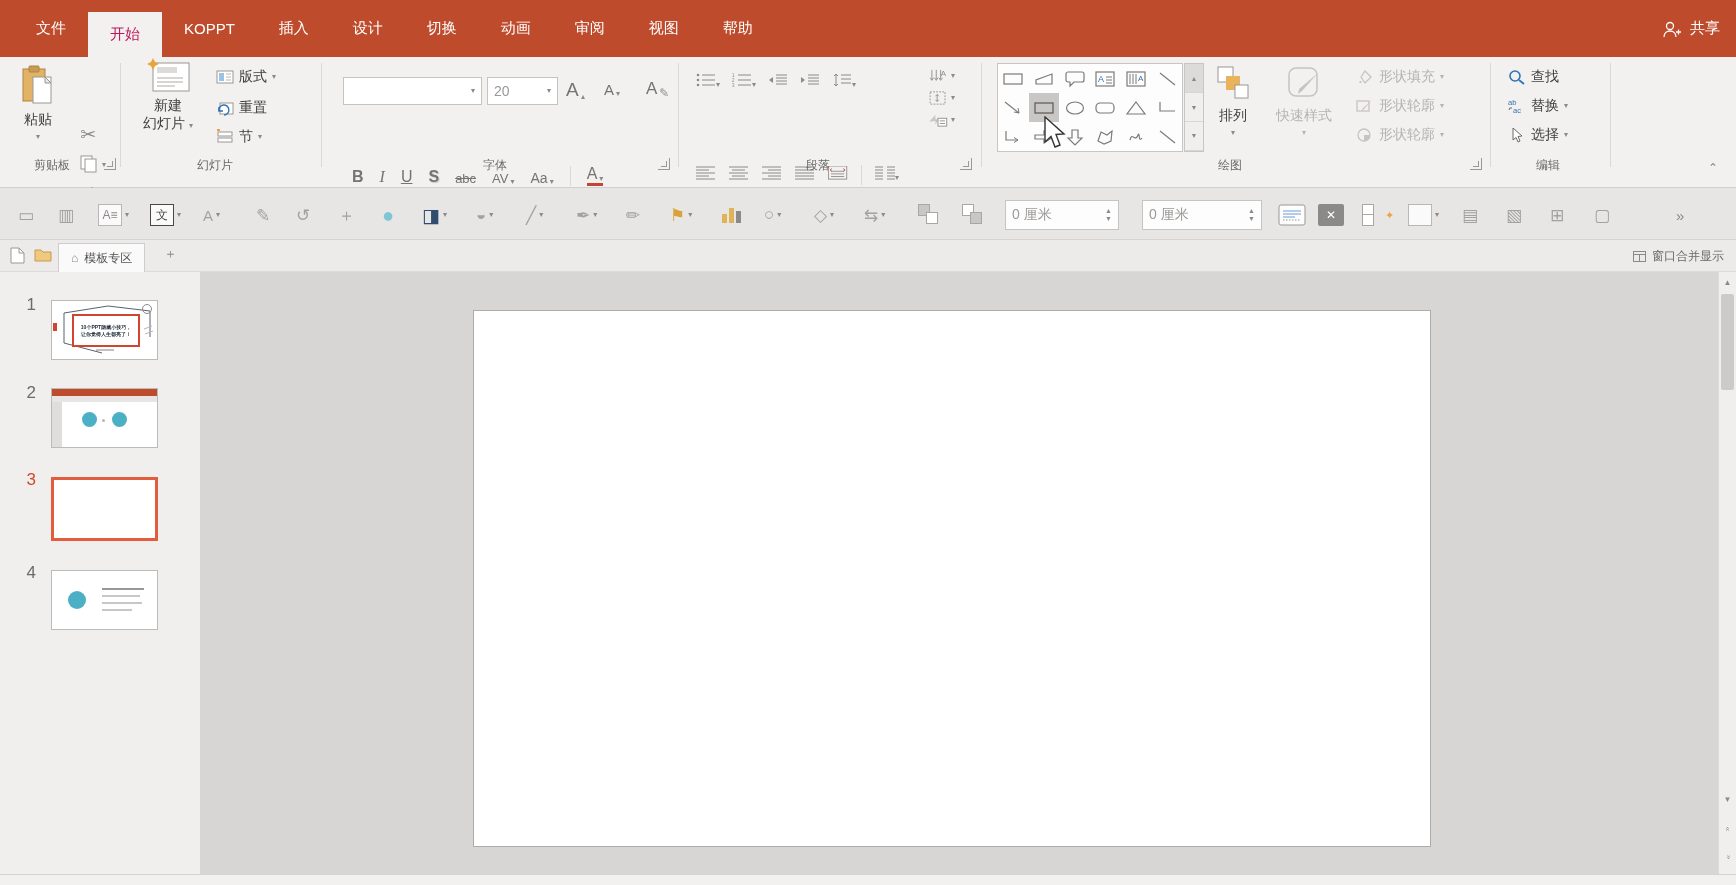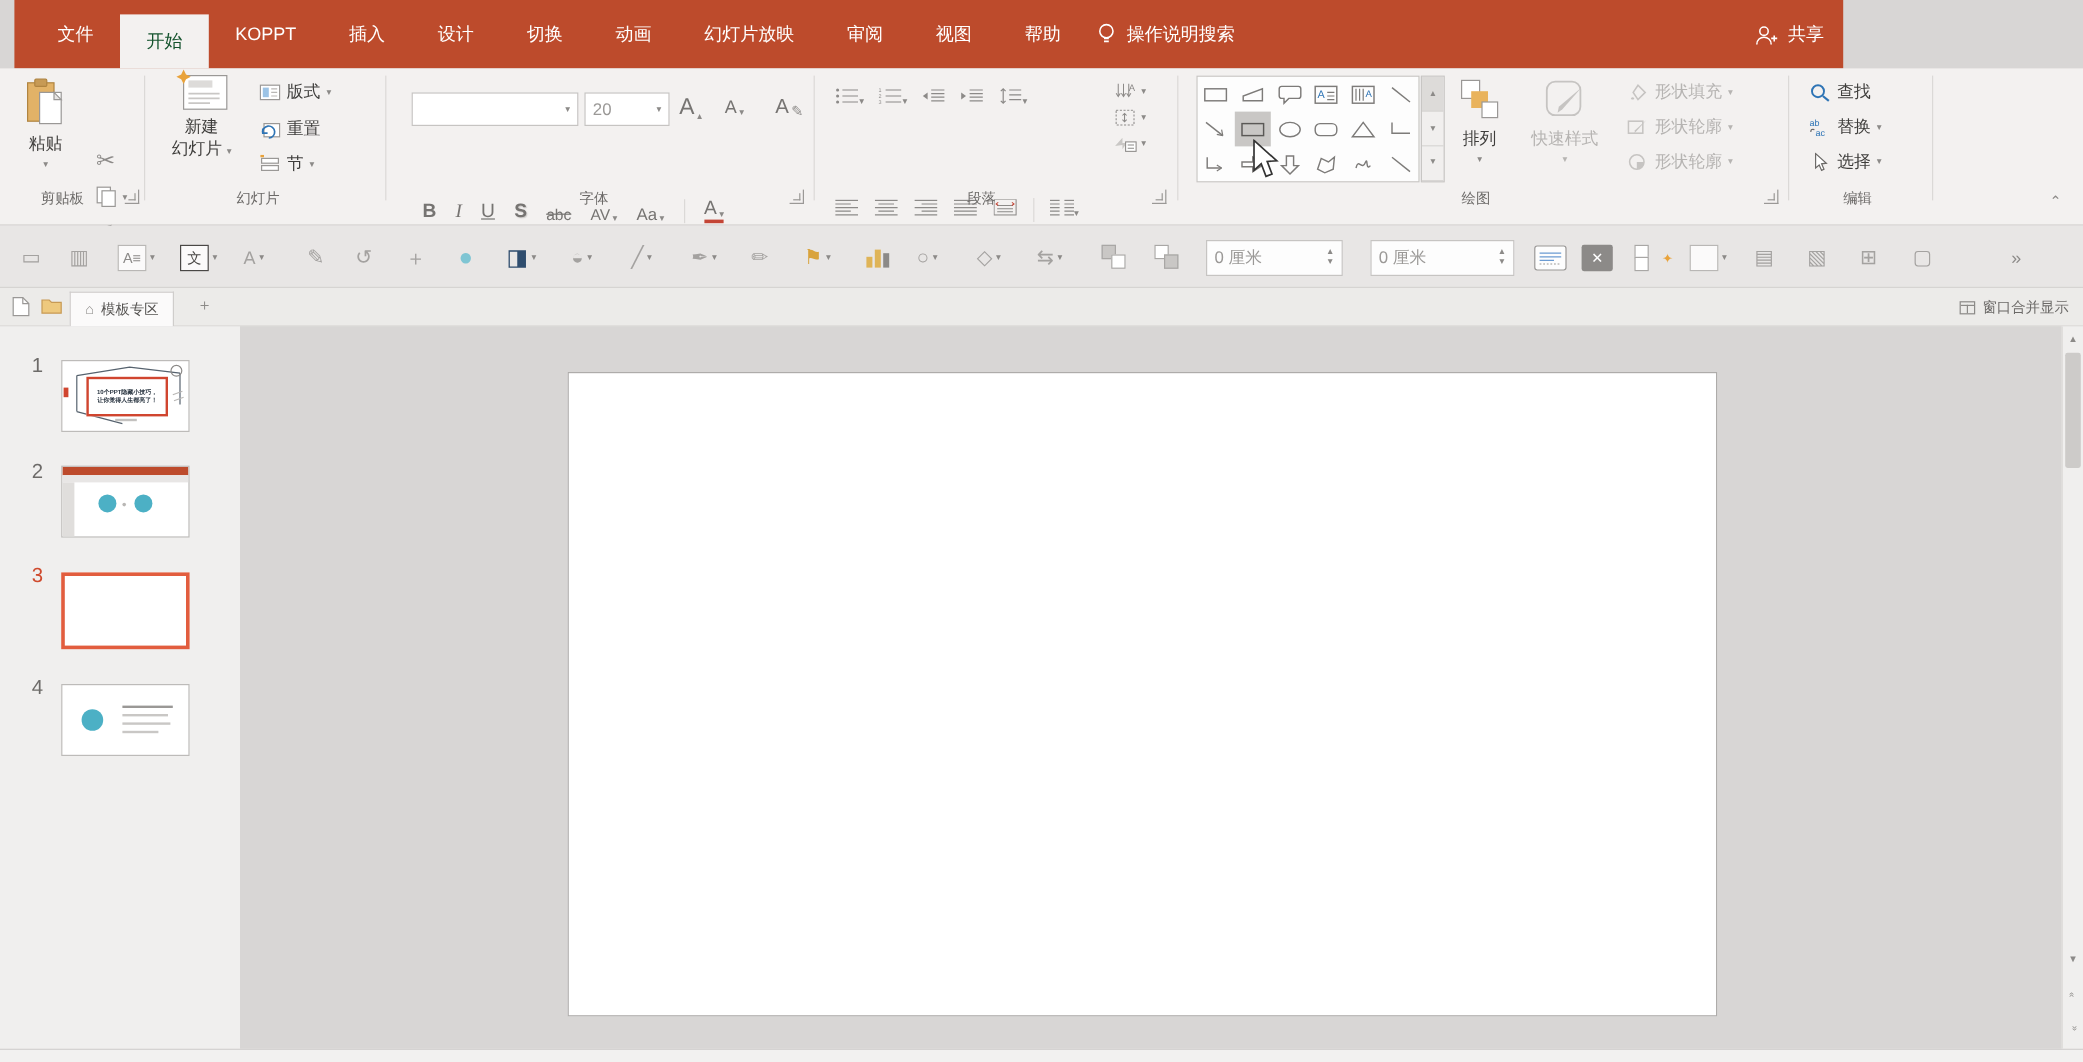--- a/index.html
+++ b/index.html
@@ -1,24 +1,24 @@
 <!DOCTYPE html>
 <html><head>
 <meta charset="utf-8">
 <style>
   * { margin:0; padding:0; box-sizing:border-box; }
   html,body { width:1736px; height:885px; overflow:hidden;
     font-family:"Liberation Sans","DejaVu Sans",sans-serif; background:#d8d6d5; }
   .abs { position:absolute; }
 
   
-  #titlebar { position:absolute; left:12px; top:0; width:1524px; height:57px; background:#bd4b2c; }
+  #titlebar { position:absolute; left:0; top:0; width:1736px; height:57px; background:#bd4b2c; }
   #menutabs { display:flex; height:57px; padding-left:14px; }
   .mtab { padding:0 22px; display:flex; align-items:center; color:#fff; font-size:15px; cursor:default; white-space:nowrap; }
-  .mtab.active { background:#f3f1f0; color:#14532d; margin-top:12px; height:45px; }
+  .mtab.active { background:#f3f1f0; color:#be185d; margin-top:12px; height:45px; }
   .tellme { display:flex; align-items:center; gap:9px; color:#fff; font-size:15px; margin-left:8px; }
   #share { position:absolute; right:16px; top:0; height:57px; display:flex; align-items:center; gap:8px; color:#fff; font-size:15px; }
 
   
   #ribbon { position:absolute; left:0; top:57px; width:1736px; height:131px; background:#f3f1f0; border-bottom:1px solid #d2d0ce; }
   .vdiv { position:absolute; top:6px; height:104px; width:1px; background:#dbd9d7; }
   .glabel { position:absolute; top:100px; font-size:12px; color:#6c6a68; width:120px; text-align:center; }
   .launcher { position:absolute; top:101px; width:12px; height:12px; border-right:1px solid #9a9896; border-bottom:1px solid #9a9896; }
   .launcher:before { content:""; position:absolute; right:2px; bottom:2px; width:5px; height:5px; border-right:1px solid #9a9896; border-bottom:1px solid #9a9896; }
   .bigbtn { position:absolute; display:flex; flex-direction:column; align-items:center; color:#3f3e3c; font-size:14px; }
@@ -104,31 +104,23 @@
 
 <div id="titlebar">
   <div id="menutabs">
     <div class="mtab">文件</div>
     <div class="mtab active">开始</div>
     <div class="mtab">KOPPT</div>
     <div class="mtab">插入</div>
     <div class="mtab">设计</div>
     <div class="mtab">切换</div>
     <div class="mtab">动画</div>
-    <div class="mtab">幻灯片放映</div>
     <div class="mtab">审阅</div>
     <div class="mtab">视图</div>
     <div class="mtab">帮助</div>
-    <div class="tellme">
-      <svg width="16" height="20" viewBox="0 0 16 20">
-        <circle cx="8" cy="7" r="5.5" fill="none" stroke="#fff" stroke-width="1.3"></circle>
-        <path d="M6 13 h4 M6 15.5 h4" stroke="#fff" stroke-width="1.3" fill="none"></path>
-      </svg>
-      <span>操作说明搜索</span>
-    </div>
   </div>
   <div id="share">
     <svg width="20" height="18" viewBox="0 0 20 18">
       <circle cx="8" cy="6" r="3.5" fill="none" stroke="#fff" stroke-width="1.3"></circle>
       <path d="M2 17 c0-4 3-6 6-6 s6 2 6 6" fill="none" stroke="#fff" stroke-width="1.3"></path>
       <path d="M14 12 h5 M16.5 9.5 v5" stroke="#fff" stroke-width="1.3"></path>
     </svg>
     <span>共享</span>
   </div>
 </div>

